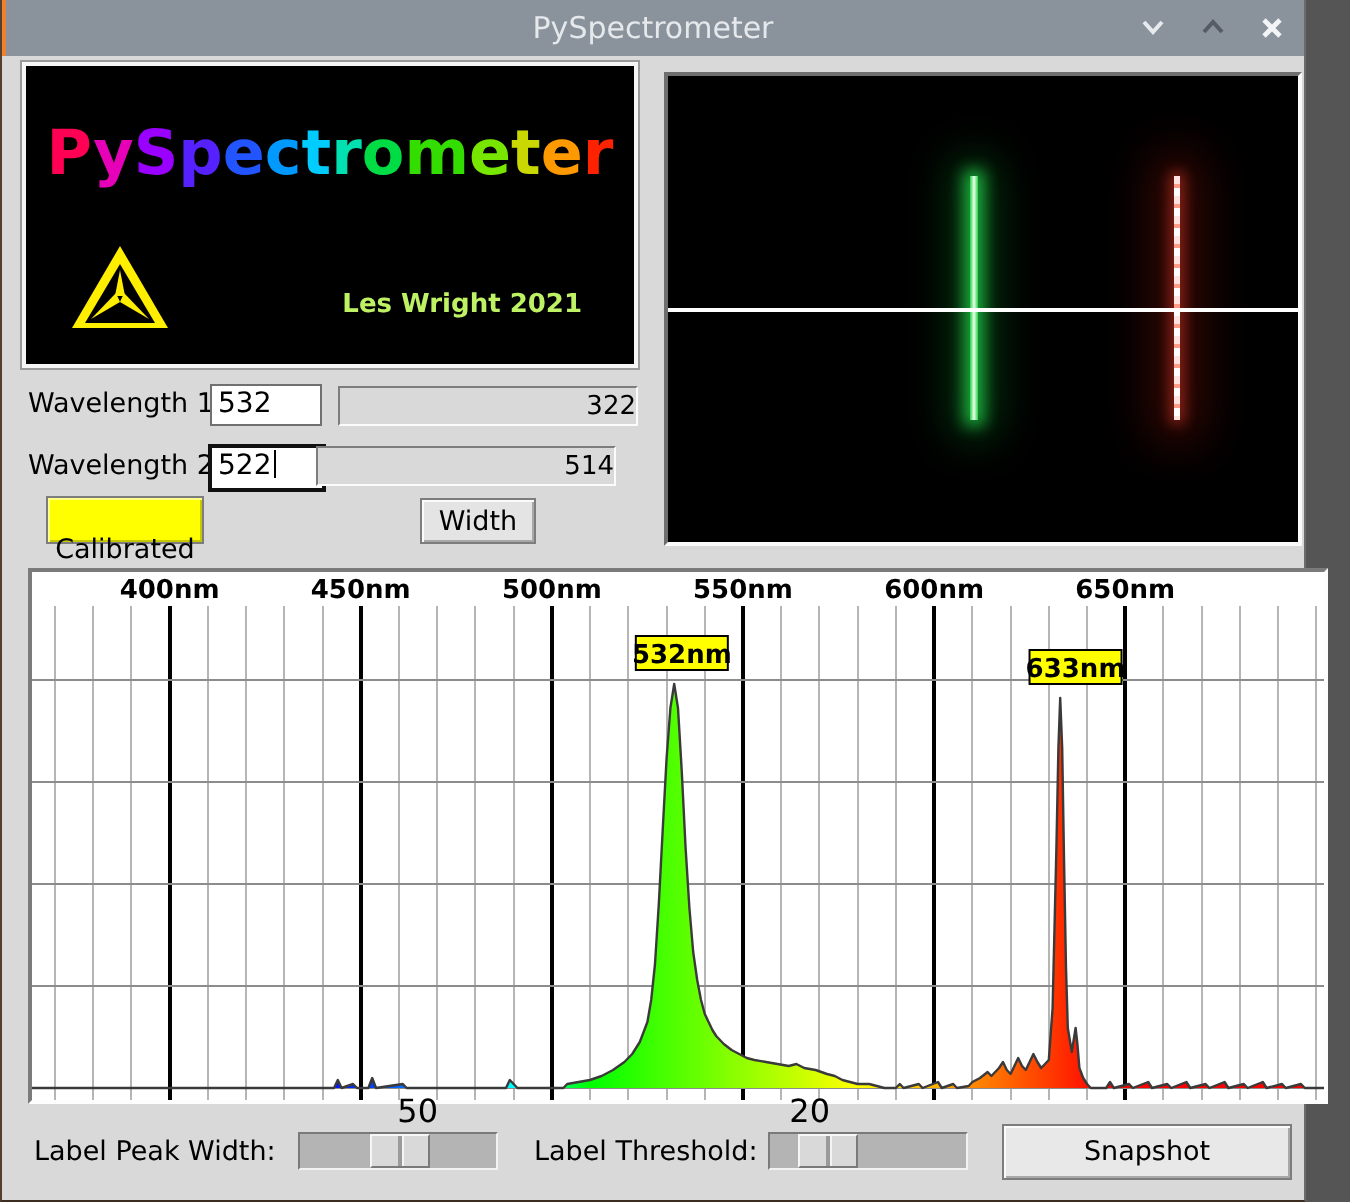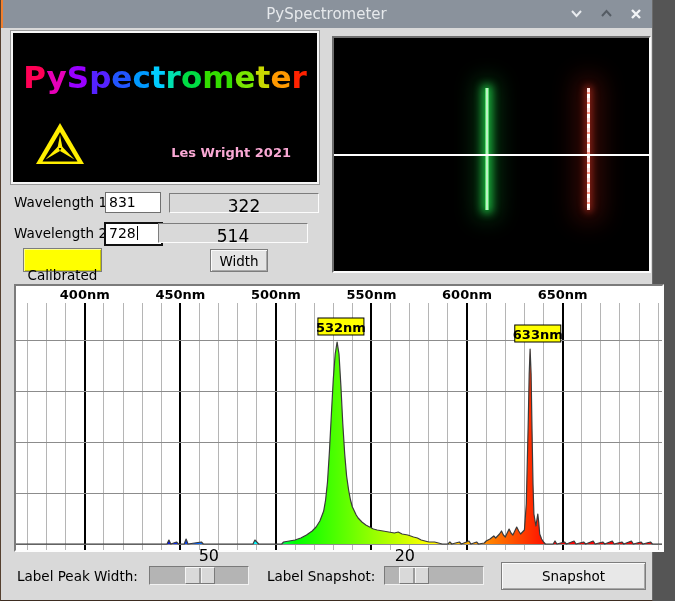--- a/index.html
+++ b/index.html
@@ -15,28 +15,28 @@
   .tb-btns{position:absolute;right:8px;top:0;height:28px;display:flex;align-items:center;gap:14px;}
   .tb-btn{width:16px;height:16px;display:flex;align-items:center;justify-content:center;cursor:pointer;}
   
   .body{position:absolute;left:0;top:28px;width:673px;height:572px;}
   
   .logo-frame{position:absolute;left:10px;top:3px;width:308px;height:153px;background:#000;
     border:2px solid #f6f6f6;box-shadow:0 0 0 1px #9a9a9a;}
   .brand{position:absolute;left:0;top:26px;width:100%;text-align:center;
     font-size:31px;font-weight:bold;letter-spacing:0px;}
   .logo-tri{position:absolute;left:22px;bottom:12px;}
-  .credit{position:absolute;right:26px;bottom:22px;color:#f9a8d4;font-size:13px;font-weight:bold;}
+  .credit{position:absolute;right:26px;bottom:22px;color:#bef264;font-size:13px;font-weight:bold;}
   
   .wl-label{position:absolute;font-size:13.5px;}
   .entry{position:absolute;background:#fff;border:1px solid #707070;font-size:14px;
     padding:1px 0 0 3px;overflow:hidden;white-space:nowrap;}
   .entry.focused{border:2px solid #111;}
   .caret{display:inline-block;width:1.5px;height:14px;background:#000;vertical-align:-2px;margin-left:1px;}
-  .pixfield{position:absolute;background:#d9d9d9;font-size:17px;text-align:center;padding-top:2px;
+  .pixfield{position:absolute;background:#d9d9d9;font-size:13px;text-align:right;padding-top:2px;
     border-top:1px solid #7d7d7d;border-left:1px solid #7d7d7d;border-bottom:1px solid #fcfcfc;border-right:1px solid #fcfcfc;}
   .btn{position:absolute;font-size:13.5px;text-align:center;cursor:pointer;
     background:#e4e4e4;border:1px solid #7d7d7d;
     box-shadow:inset 1px 1px 0 #fbfbfb,inset -1px -1px 0 #a8a8a8;}
   .btn-calibrated{background:#ffff00;box-shadow:inset 1px 1px 0 #ffff88,inset -1px -1px 0 #c8c800;}
   
   .camera{position:absolute;left:331px;top:8px;width:319px;height:237px;background:#000;
     border-top:2px solid #6e6e6e;border-left:2px solid #6e6e6e;
     border-bottom:2px solid #fbfbfb;border-right:2px solid #fbfbfb;overflow:hidden;}
   .cam-inner{position:absolute;left:0;top:0;right:0;bottom:0;}
@@ -111,27 +111,27 @@
             <polygon points="10.5,37.5 23,24.5 25,29"></polygon>
             <polygon points="39.5,37.5 27,24.5 25,29"></polygon>
           </g>
         </svg>
       </span>
       <div class="credit">Les Wright 2021</div>
     </div>
 
     <div class="wl-label" style="left:13px;top:166px">Wavelength 1:</div>
     <div class="entry" style="left:104px;top:164px;width:56px;height:21px">
-      <span>831</span>
+      <span>532</span>
     </div>
     <div class="pixfield" style="left:168px;top:165px;width:150px;height:20px">322</div>
 
     <div class="wl-label" style="left:13px;top:197px">Wavelength 2:</div>
     <div class="entry focused" style="left:103px;top:194px;width:59px;height:24px">
-      <span>728</span><span class="caret"></span>
+      <span>522</span><span class="caret"></span>
     </div>
     <div class="pixfield" style="left:157px;top:195px;width:150px;height:20px">514</div>
 
     <div class="btn btn-calibrated" style="left:22px;top:220px;width:79px;height:24px;padding-top:18px">Calibrated</div>
     <div class="btn" style="left:209px;top:221px;width:58px;height:23px;padding-top:3px">Width</div>
 
     <div class="camera">
       <div class="cam-inner">
           <div class="cam-line green-laser-line" style="left: 48.6%;"></div>
           <div class="cam-line red-laser-line" style="left: 80.6%;"></div>
@@ -256,21 +256,21 @@
         </svg>
     </div>
 
     <div class="slider-value" style="left:178px;top:518px">50</div>
     <div class="ctl-label" style="left:16px;top:540px">Label Peak Width:</div>
     <div class="slider" style="left:148px;top:538px">
       <div class="handle" style="left:35px"></div>
     </div>
 
     <div class="slider-value" style="left:374px;top:518px">20</div>
-    <div class="ctl-label" style="left:266px;top:540px">Label Snapshot:</div>
+    <div class="ctl-label" style="left:266px;top:540px">Label Threshold:</div>
     <div class="slider" style="left:383px;top:538px">
       <div class="handle" style="left:14px"></div>
     </div>
 
     <div class="btn btn-snapshot">Snapshot</div>
 
   </div>
 </div>
 
 </body></html>

